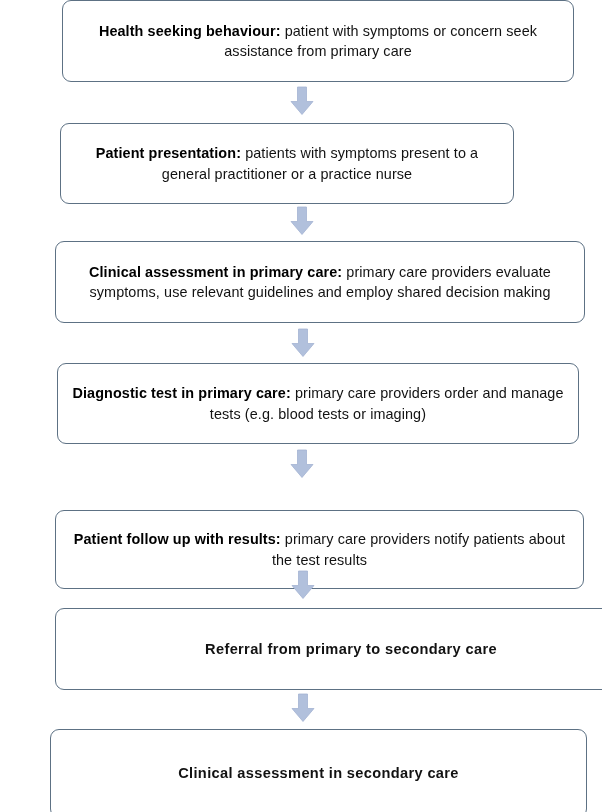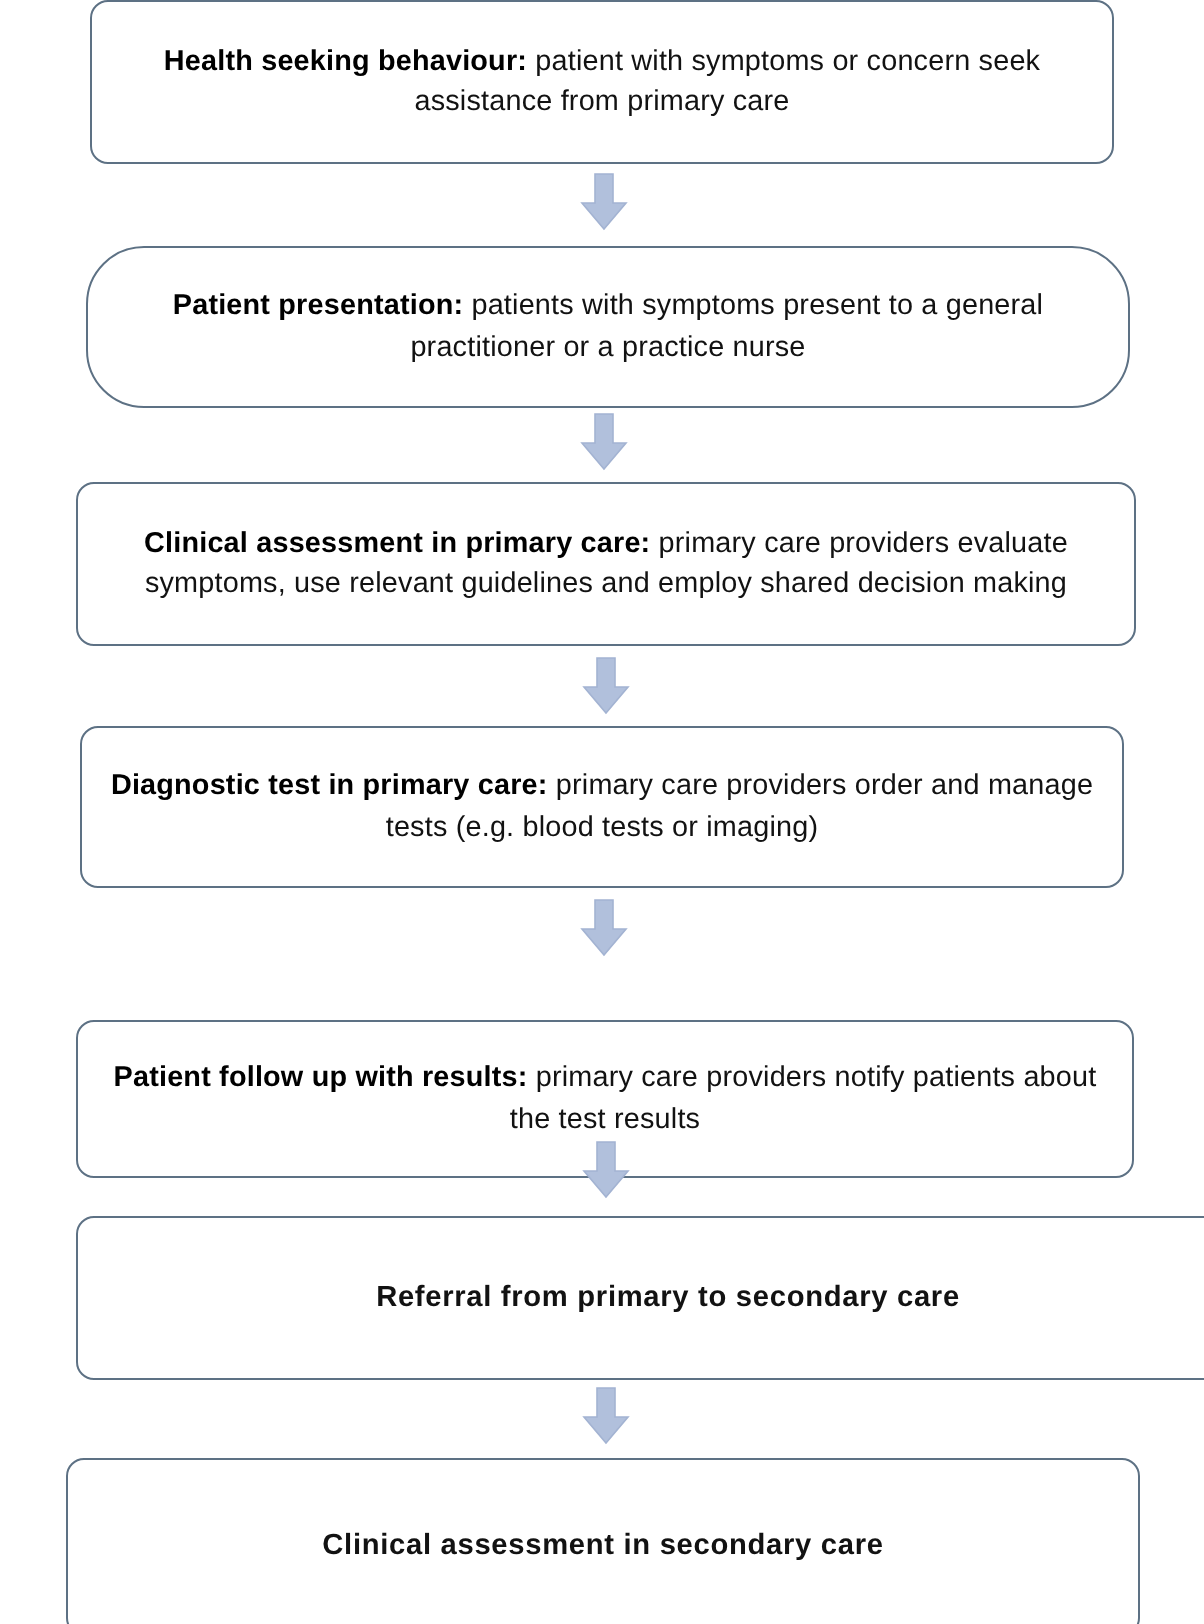--- a/index.html
+++ b/index.html
@@ -27,20 +27,21 @@
     position: absolute;
     box-sizing: border-box;
     background: #ffffff;
     border: 1px solid #5d7184;
     border-radius: 9px;
     display: flex;
     align-items: center;
     justify-content: flex-end;
     text-align: center;
     padding: 4px 14px;
+    margin-left: 17px;
   }
 
   .node-text {
     font-size: 14.4px;
     line-height: 1.42;
     letter-spacing: 0.1px;
     color: #121212;
     display: block;
     width: 100%;
   }
@@ -63,21 +64,21 @@
     display: block;
   }
   .arrow svg {
     display: block;
     width: 30px;
     height: 30px;
   }
 
   
   #node-0 { left: 45px;  top: 0px;   width: 512px; height: 82px; }
-  #node-1 { left: 43px;  top: 123px; width: 522px; height: 81px; border-radius: 29px; }
+  #node-1 { left: 43px;  top: 123px; width: 454px; height: 81px; }
   #node-2 { left: 38px;  top: 241px; width: 530px; height: 82px; }
   #node-3 { left: 40px;  top: 363px; width: 522px; height: 81px; }
   #node-4 { left: 38px;  top: 510px; width: 529px; height: 79px; }
   #node-5 { left: 38px;  top: 608px; width: 592px; height: 82px; }
   #node-6 { left: 33px;  top: 729px; width: 537px; height: 89px; }
 
   #arrow-0 { left: 287px; top: 86px; }
   #arrow-1 { left: 287px; top: 206px; }
   #arrow-2 { left: 288px; top: 328px; }
   #arrow-3 { left: 287px; top: 449px; }

